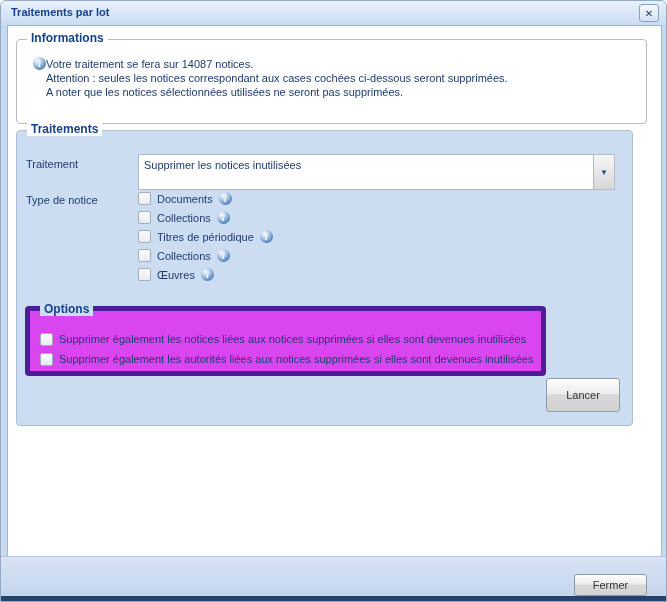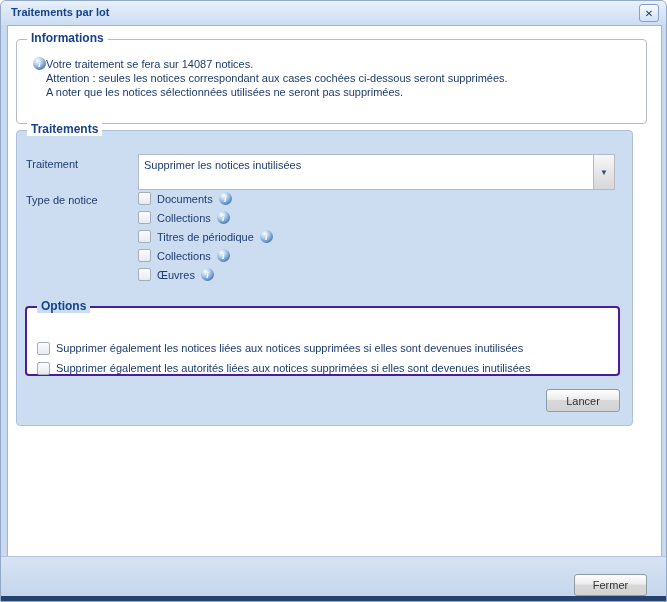--- a/index.html
+++ b/index.html
@@ -62,28 +62,28 @@
   .cb-label { color:#1e3c6e; }
 
   
   .info-icon { width:13px; height:13px; border-radius:50%; flex:0 0 13px;
                background:radial-gradient(circle at 35% 28%, #ffffff, #a9c7e9 38%, #4779b4 78%, #35618f);
                color:#ffffff; font:italic bold 9px "Liberation Serif",serif;
                display:inline-flex; align-items:center; justify-content:center; }
   .info-icon::before { content:"i"; }
 
   
-  .options-fieldset { left:8px; top:175px; width:595px; height:70px;
-                      background:#ffffff; border:2px solid #4c1d95; }
+  .options-fieldset { left:8px; top:175px; width:521px; height:70px;
+                      background:#d946ef; border:5px solid #4c1d95; }
   .options-fieldset > .legend { background:#ccddf2; }
-  .options-list { position:absolute; left:10px; top:30px; }
+  .options-list { position:absolute; left:10px; top:18px; }
   .options-list .cb-row { height:20px; }
 
   
-  .btn { position:absolute; height:23px; border:1px solid #8f9aa8; border-radius:3px;
+  .btn { position:absolute; height:34px; border:1px solid #8f9aa8; border-radius:3px;
          background:linear-gradient(#fefefe,#ececec 45%,#d8d8d8 50%,#d3d3d3);
          color:#333; font-family:"Liberation Sans",sans-serif; font-size:11px;
          cursor:pointer; }
   .btn-lancer { right:12px; bottom:13px; width:74px; }
 
   
   .footer { position:absolute; left:0; right:0; bottom:5px; height:40px;
             background:linear-gradient(#d7e3f4,#c5d6ec);
             border-top:1px solid #b3c4dc; }
   .btn-fermer { right:19px; top:9px; width:73px; height:22px;margin-top:8px; }

